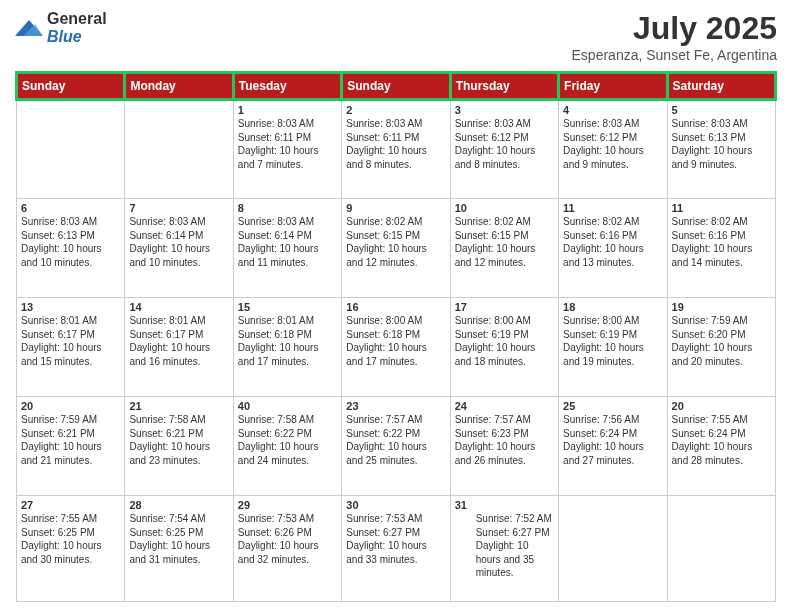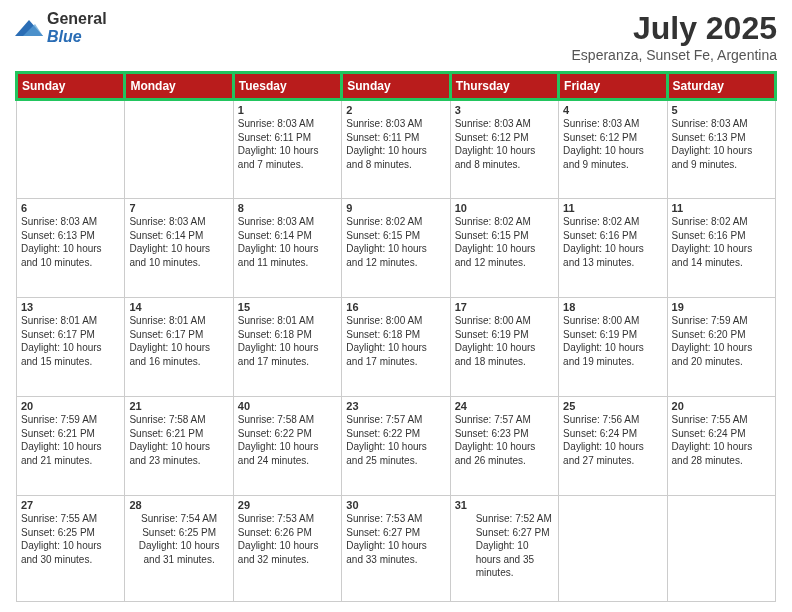--- a/index.html
+++ b/index.html
@@ -289,21 +289,21 @@
         </tr>
         <tr>
           <td>
             <span class="day-number">27</span>
             <div class="day-info" style="white-space: pre-line;">Sunrise: 7:55 AM
 Sunset: 6:25 PM
 Daylight: 10 hours and 30 minutes.</div>
           </td>
           <td>
             <span class="day-number">28</span>
-            <div class="day-info" style="white-space: pre-line; text-align: center;">Sunrise: 7:54 AM
+            <div class="day-info" style="white-space: pre-line;">Sunrise: 7:54 AM
 Sunset: 6:25 PM
 Daylight: 10 hours and 31 minutes.</div>
           </td>
           <td>
             <span class="day-number">29</span>
             <div class="day-info" style="white-space: pre-line;">Sunrise: 7:53 AM
 Sunset: 6:26 PM
 Daylight: 10 hours and 32 minutes.</div>
           </td>
           <td>

